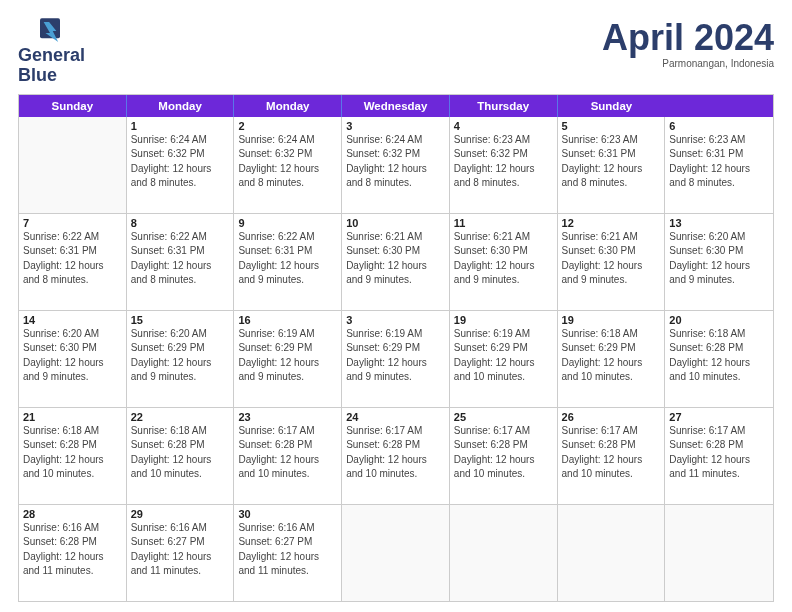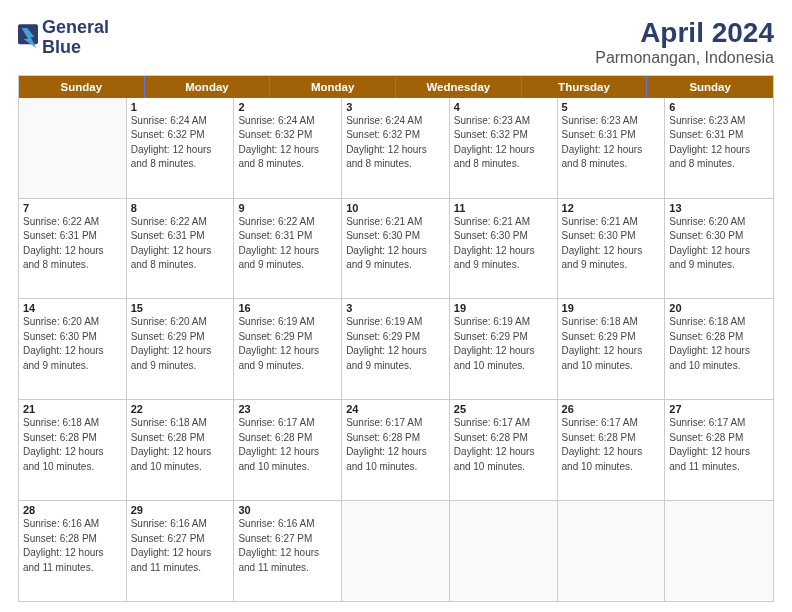--- a/index.html
+++ b/index.html
@@ -19,60 +19,61 @@
     }
     .header {
       display: flex;
       justify-content: space-between;
       align-items: flex-start;
       margin-bottom: 8px;
     }
     .logo {
       display: flex;
       align-items: center;
+      flex-direction: column;
     }
     .logo-text {
       font-size: 18px;
       font-weight: bold;
       color: #2c3e6b;
       line-height: 1.1;
     }
     .logo-text span {
       display: block;
     }
     .logo-icon {
       width: 20px;
       height: 28px;
       margin-right: 4px;
       position: relative;
     }
     .title-block {
       text-align: right;
     }
     .month-title {
-      font-size: 28px;
+      font-size: 36px;
       font-weight: bold;
       color: #2c3e6b;
       line-height: 1.1;
     }
     .subtitle {
-      font-size: 16px;
+      font-size: 10px;
       color: #555;
     }
     .calendar {
       flex: 1;
       display: flex;
       flex-direction: column;
       border: 1px solid #ccc;
       overflow: hidden;
     }
     .cal-header {
       display: grid;
-      grid-template-columns: repeat(6, 1fr);
-      background: #a16207;
+      grid-template-columns: repeat(7, 1fr);
+      background: #6d28d9;
     }
     .cal-header-cell {
       color: #fff;
       font-size: 11.5px;
       font-weight: bold;
       padding: 5px 4px;
       text-align: center;
       border-right: 1px solid #5a76e8;
     }
     .cal-header-cell:last-child { border-right: none; }

